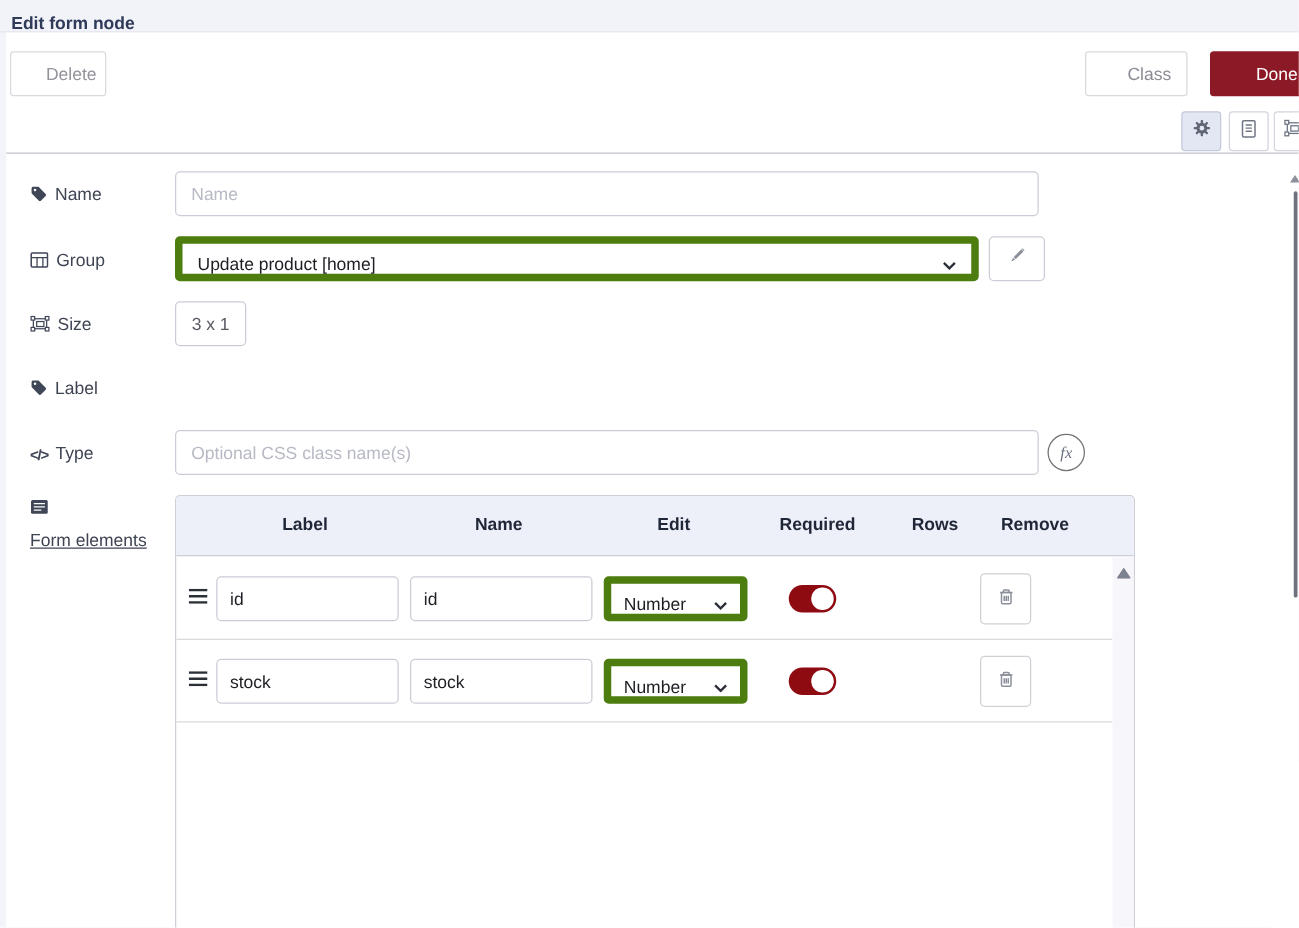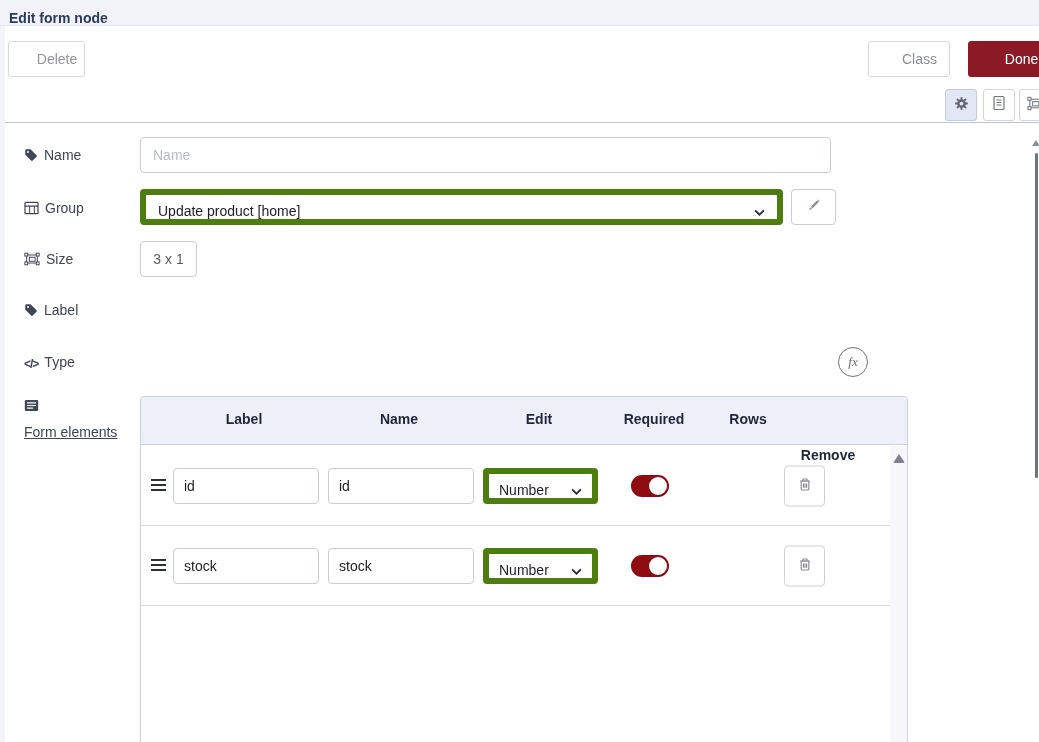--- a/index.html
+++ b/index.html
@@ -53,21 +53,21 @@
             border-radius:50%; background:#fff; display:flex; align-items:center; justify-content:center;
             font-family:"Liberation Serif", serif; font-style:italic; font-size:13px; color:#6b7080; cursor:pointer; }
 
   
   .el-table { position:absolute; left:135px; top:370px; width:768px; height:372px;
               border:1px solid #cfcfd7; border-radius:4px; background:#fff; overflow:hidden; }
   .el-head { position:relative; height:48px; background:#eef0f9; border-bottom:1px solid #cfcfd7; }
   .el-head span { position:absolute; top:14px; transform:translateX(-50%); font-size:14px;
                   font-weight:bold; color:#1f2637; }
   .el-rows { position:absolute; left:0; right:17px; top:49px; bottom:0; }
-  .el-row { position:relative; height:80px; border-bottom:1px solid #d9d9e0; }
+  .el-row { position:relative; height:66px; border-bottom:1px solid #d9d9e0; }
   .el-row .ctr { position:absolute; top:50%; transform:translateY(-50%); }
   .row-inp { height:36px; border:1px solid #cbcdd6; border-radius:4px; font-size:14px; color:#1d1d24;
              padding:0 10px; width:146px; font-family:"Liberation Sans",sans-serif; outline:none; }
   .toggle { width:38px; height:22px; border-radius:11px; background:#8e0b12; position:relative; cursor:pointer; }
   .toggle .knob { position:absolute; right:2px; top:2px; width:18px; height:18px; border-radius:50%; background:#fff; }
   .trash-btn { width:41px; height:41px; border:1px solid #d0d0d6; border-radius:4px; background:#fff;
                display:flex; align-items:center; justify-content:center; cursor:pointer; }
   .el-scroll { position:absolute; top:49px; right:0; bottom:0; width:17px; background:#f7f7fb;
                display:flex; flex-direction:column; justify-content:space-between; align-items:center;
                padding:8px 0; }
@@ -200,40 +200,41 @@
           <circle cx="4.6" cy="4.6" r="1.15" fill="#fff"></circle>
         </svg>
     </span>
     <span>Label</span>
   </div>
 
   <div class="frm-label" style="top:327px;">
     <span class="code-glyph">&lt;/&gt;</span>
     <span>Type</span>
   </div>
+  <input class="inp" style="left: 135px; top: 318px; width: 691px;" placeholder="Optional CSS class name(s)">
   <button class="fx-btn">fx</button>
 
   <div class="frm-label" style="top:371px; width:100px;text-decoration:underline;">
     <span>
       <svg width="15" height="13" viewBox="0 0 16 14">
           <rect x="0.8" y="1" width="14.4" height="12" rx="1.4" fill="#3f4657"></rect>
           <path d="M3.2 4.2h9.6M3.2 7h9.6M3.2 9.8h6.5" stroke="#fff" stroke-width="1.2"></path>
         </svg>
     </span>
     <span>Form elements</span>
   </div>
 
   <div class="el-table">
     <div class="el-head">
       <span style="left:103px;">Label</span>
       <span style="left:258px;">Name</span>
       <span style="left:398px;">Edit</span>
       <span style="left:513px;">Required</span>
       <span style="left:607px;">Rows</span>
-      <span style="left:687px;margin-top:36px;">Remove</span>
+      <span style="left:687px;">Remove</span>
     </div>
 
     <div class="el-rows">
 
       <div class="el-row">
         <span class="ctr" style="left:10px;">
           <svg width="15" height="12" viewBox="0 0 15 12">
               <g fill="#2b2f38">
                 <rect width="15" height="2"></rect>
                 <rect y="5" width="15" height="2"></rect>

